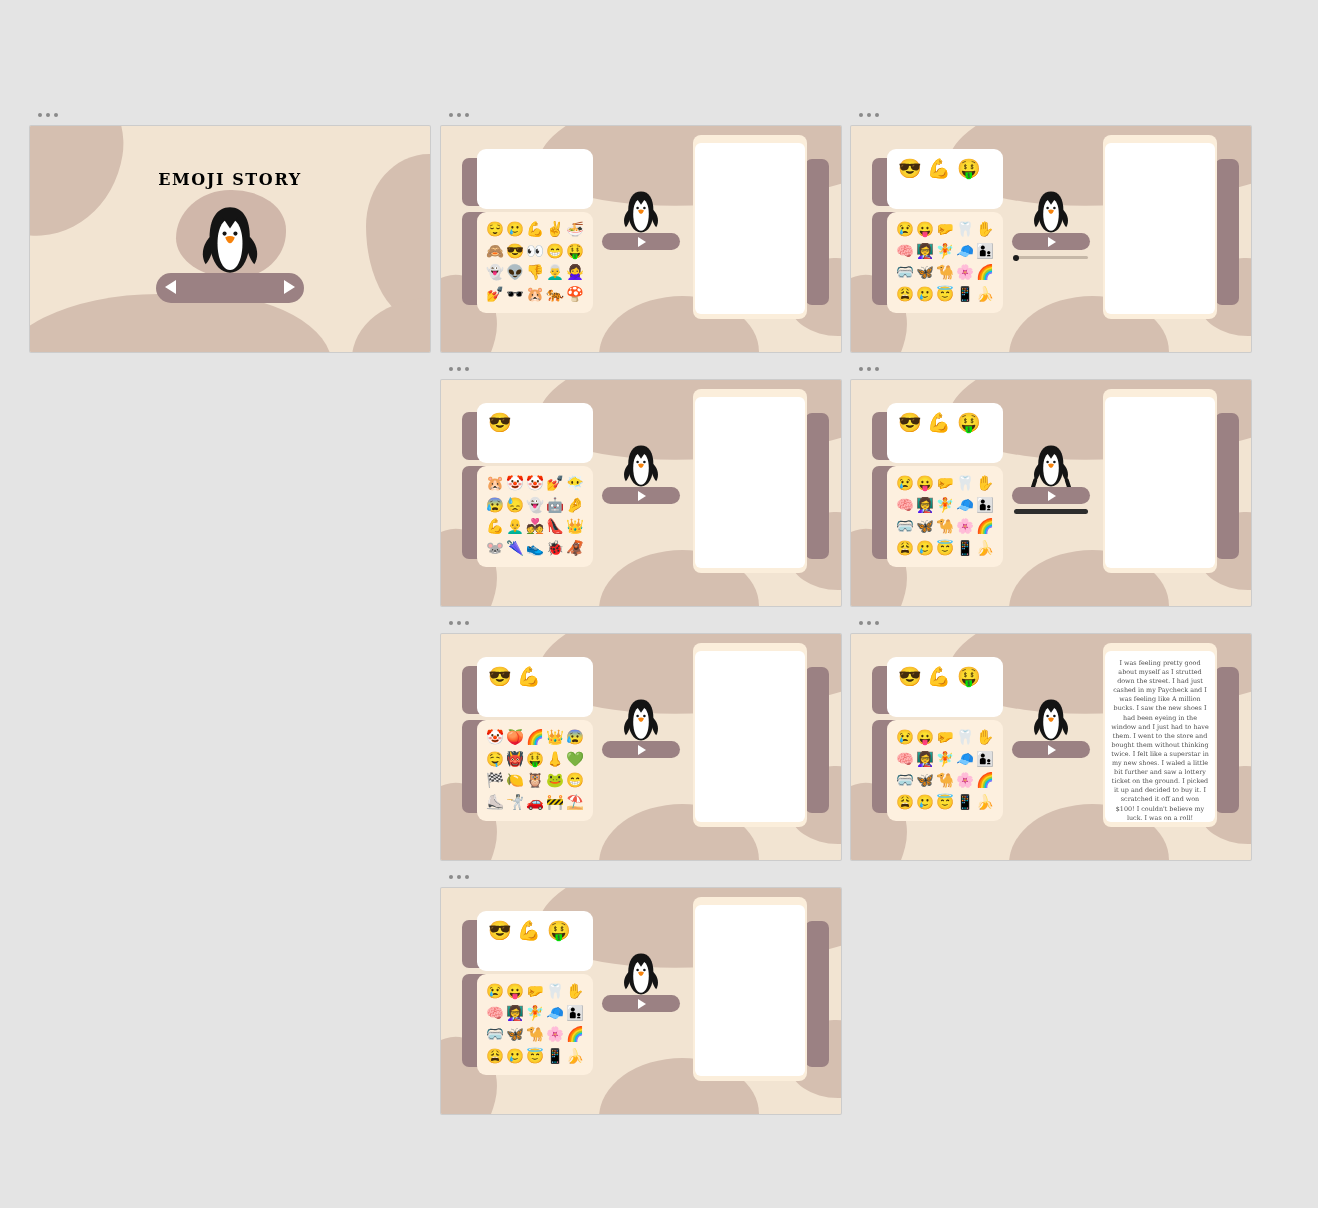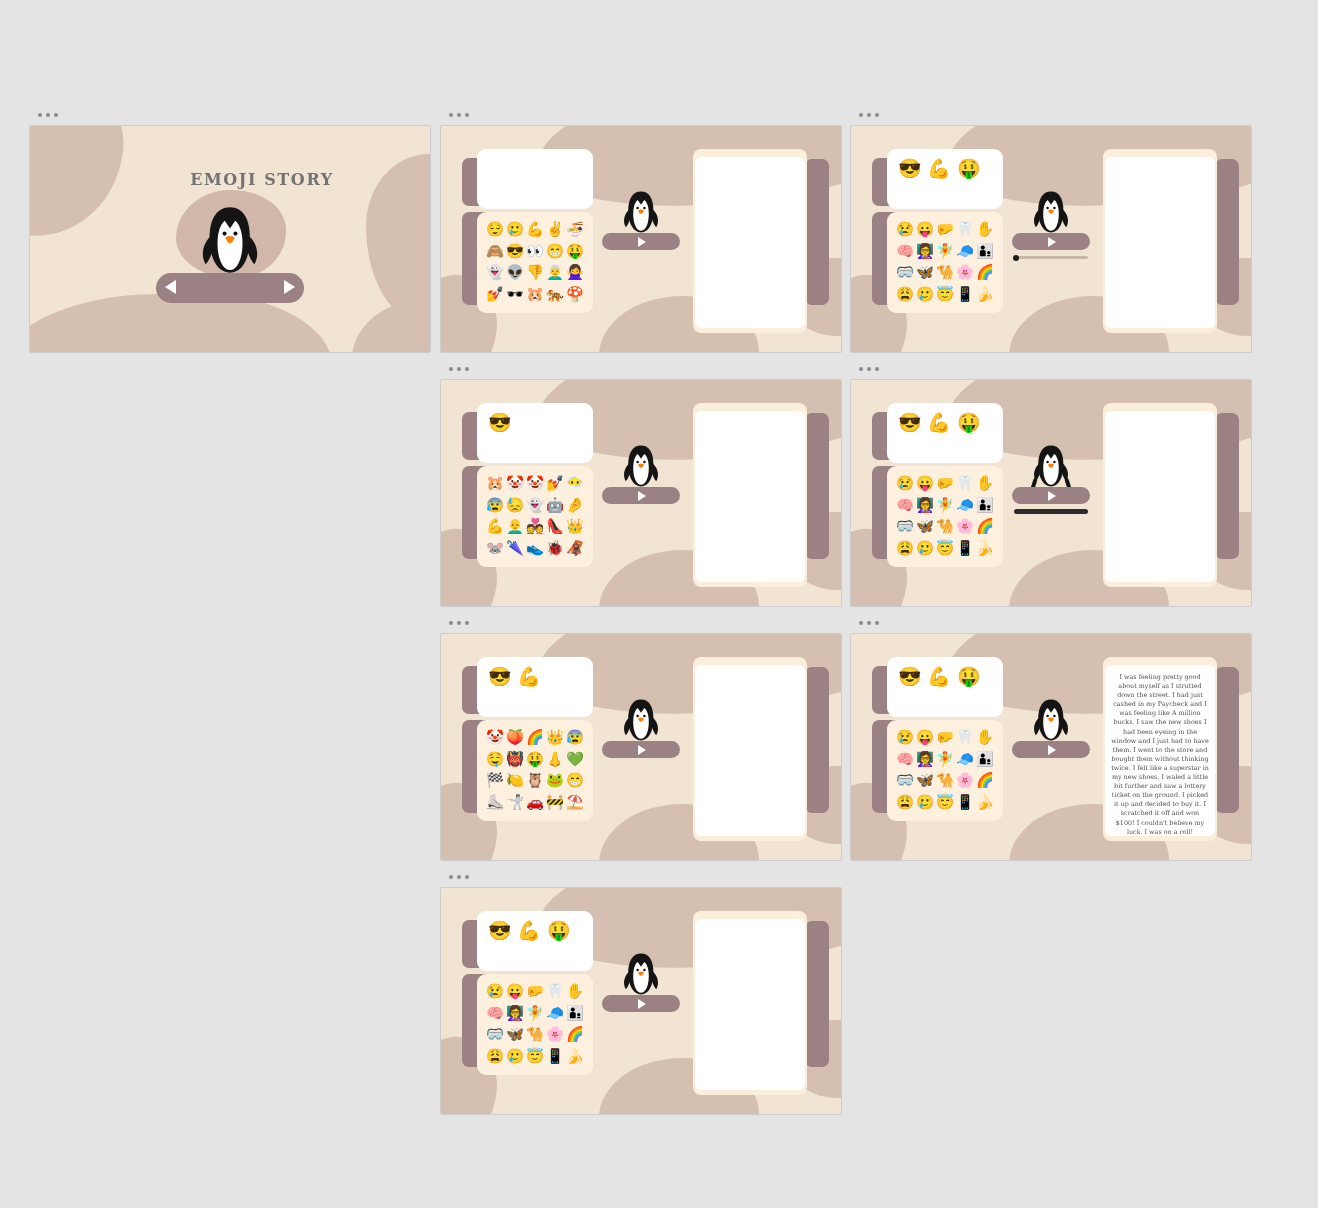--- a/index.html
+++ b/index.html
@@ -44,21 +44,21 @@
   .tab-left-2{left:21px;top:86px;width:34px;height:93px;}
   .tab-right{left:364px;top:33px;width:24px;height:146px;}
 
   
   .header-card{position:absolute;left:36px;top:23px;width:116px;height:60px;background:#ffffff;border-radius:9px;z-index:2;}
   .header-emojis{display:flex;gap:6px;padding:9px 0 0 11px;font-size:19px;line-height:22px;}
   .emoji-panel{position:absolute;left:36px;top:86px;width:116px;height:101px;background:#fdf0df;border-radius:9px;z-index:2;}
   .emoji-grid{display:flex;flex-wrap:wrap;padding:7px 8px 0 8px;}
   .emoji-grid .emoji{width:20px;height:21.6px;font-size:14.5px;line-height:21px;text-align:center;overflow:hidden;}
 
-  .right-card{position:absolute;left:252px;top:23px;width:114px;height:184px;background:#fbeedb;border-radius:8px;z-index:2;}
+  .right-card{position:absolute;left:252px;top:9px;width:114px;height:184px;background:#fbeedb;border-radius:8px;z-index:2;}
   .right-card-inner{position:absolute;left:2px;right:2px;top:8px;bottom:5px;background:#ffffff;border-radius:6px;}
   .story-text{font-family:"DejaVu Serif", serif;font-size:6.4px;line-height:1.42;color:#4e4e4e;text-align:center;padding:8px 6px;}
 
   
   .penguin{position:absolute;z-index:2;}
   .penguin-sm{left:180px;top:63px;width:40px;height:46px;}
   .penguin-lg{left:168px;top:76px;width:64px;height:76px;}
   .arm{position:absolute;width:4px;height:12px;background:#141414;z-index:2;border-radius:2px;}
   .arm-left{left:181px;top:98px;transform:rotate(18deg);}
   .arm-right{left:215px;top:98px;transform:rotate(-18deg);}
@@ -75,21 +75,21 @@
   .nav-bar{position:absolute;left:126px;top:147px;width:148px;height:30px;background:#9b8183;border-radius:15px;z-index:3;cursor:pointer;}
   .tri{position:absolute;top:7px;width:0;height:0;}
   .tri-left{left:9px;border-right:11px solid #ffffff;border-top:7.5px solid transparent;border-bottom:7.5px solid transparent;}
   .tri-right{right:9px;border-left:11px solid #ffffff;border-top:7.5px solid transparent;border-bottom:7.5px solid transparent;}
 
   
   .title{
     position:absolute;left:0;top:44px;width:100%;
     text-align:center;
     font-family:"DejaVu Serif", serif;font-weight:700;font-size:16px;
-    letter-spacing:1.6px;color:#737373;z-index:2;padding-left:32px;
+    letter-spacing:1.6px;color:#000000;z-index:2;
   }
 </style>
 </head>
 <body>
 
 <svg width="0" height="0" style="position:absolute">
   <symbol id="penguinShape" viewBox="0 0 100 110">
     <path d="M19 50 C7 62 4 80 12 93 C19 86 24 70 26 58 Z" fill="#141414"></path>
     <path d="M81 50 C93 62 96 80 88 93 C81 86 76 70 74 58 Z" fill="#141414"></path>
     <path d="M50 4 C29 4 18 23 18 52 C18 84 31 106 50 106 C69 106 81 84 81 52 C81 23 71 4 50 4 Z" fill="#141414"></path>

